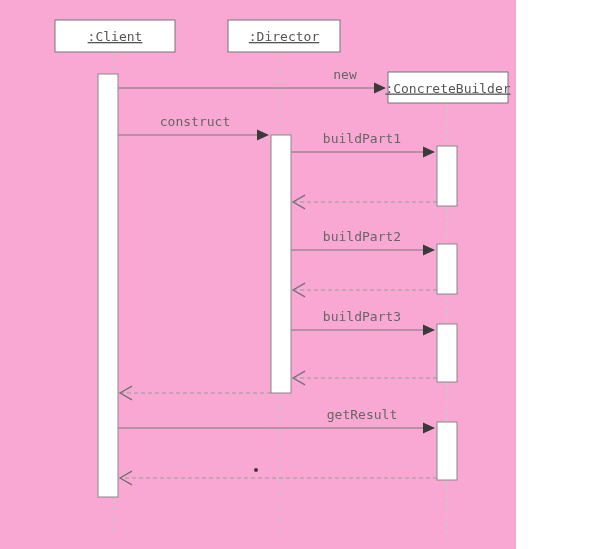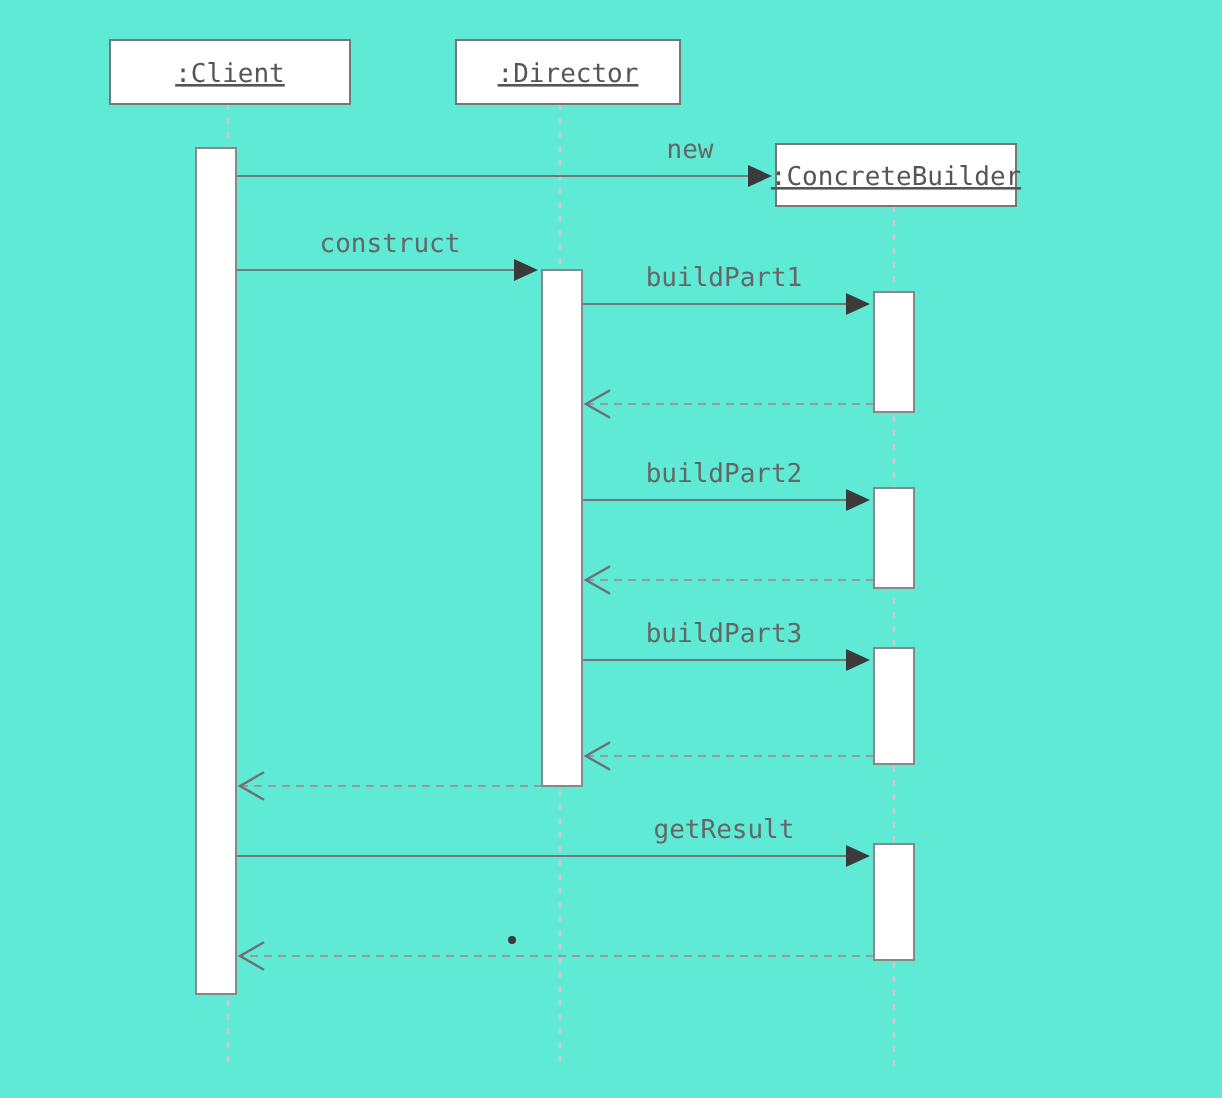--- a/index.html
+++ b/index.html
@@ -6,23 +6,23 @@
   html, body {
     margin: 0;
     padding: 0;
     background: #ffffff;
   }
   body {
     font-family: "DejaVu Sans Mono", "Liberation Mono", monospace;
   }
   #diagram-root {
     position: relative;
-    width: 611px;
+    width: 516px;
     height: 549px;
-    background: #5eead4;
+    background: #f9a8d4;
     overflow: hidden;
   }
   #diagram-svg {
     position: absolute;
     left: 0;
     top: 0;
     width: 611px;
     height: 549px;
   }
   .participant-name {

